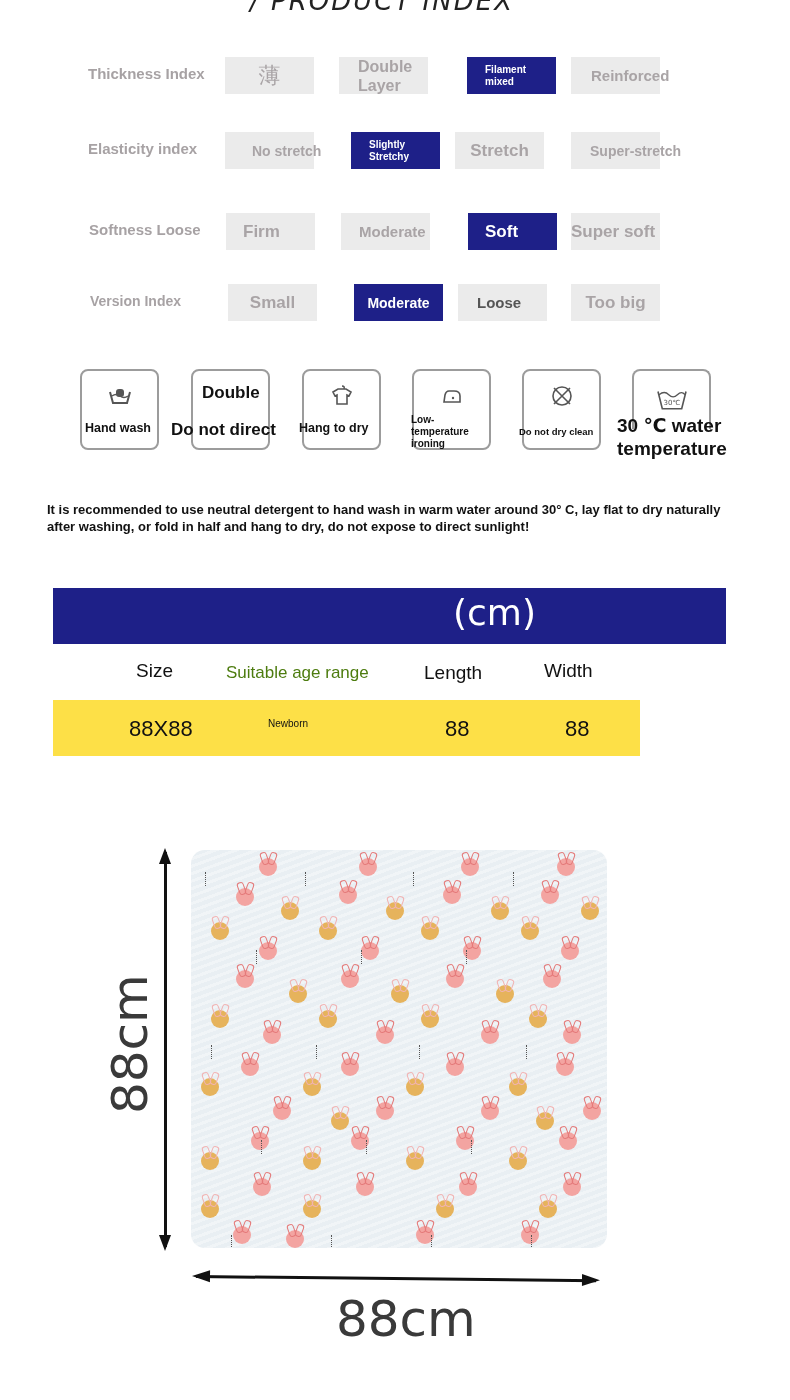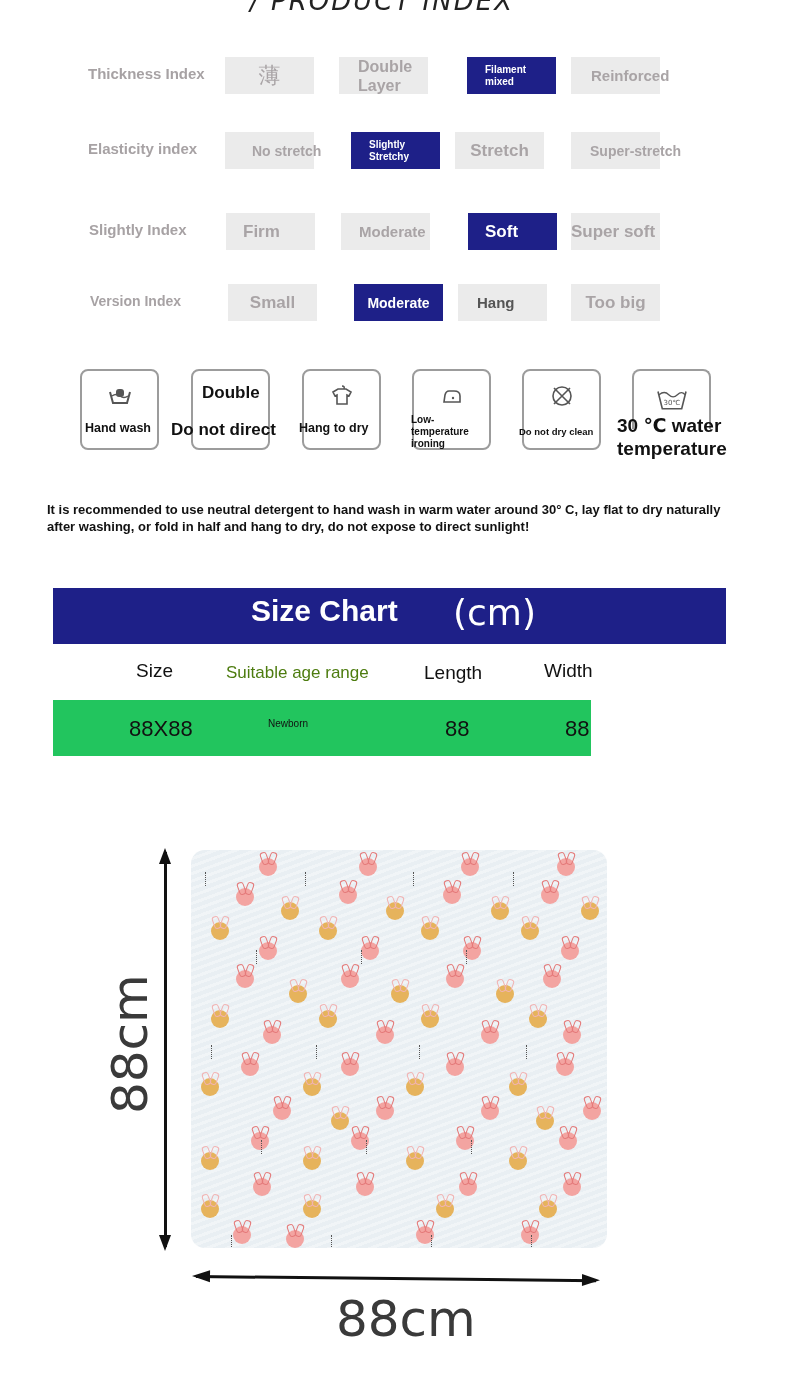--- a/index.html
+++ b/index.html
@@ -45,21 +45,21 @@
     
     .chart-head {
       position: absolute; left: 53px; top: 588px; width: 673px; height: 56px;
       background: #1e2088; color: #fff;
     }
     .chart-title { position: absolute; left: 198px; top: 6px; font-size: 30px; font-weight: bold; }
     .chart-unit { position: absolute; left: 400px; top: 4px; font-size: 36px; font-family: "DejaVu Sans", sans-serif; }
     .col-head { position: absolute; top: 660px; font-size: 19px; font-weight: normal; color: #111; white-space: nowrap; }
     .col-head.alt { font-size: 17px; color: #4d7c0f; top: 663px; }
     .chart-row {
-      position: absolute; left: 53px; top: 700px; width: 538px; height: 56px; background: #22c55e;
+      position: absolute; left: 53px; top: 700px; width: 587px; height: 56px; background: #fde047;
     }
     .cell { position: absolute; top: 16px; font-size: 22px; color: #111; white-space: nowrap; }
     .cell.sm { font-size: 10px; font-weight: normal; top: 18px; }
 
     
     .mat {
       position: absolute; left: 191px; top: 850px; width: 416px; height: 398px;
       border-radius: 14px; background-color: #e9eff3; overflow: hidden;
       background-image: repeating-linear-gradient(160deg, rgba(255,255,255,0.35) 0 3px, rgba(0,0,0,0) 3px 7px);
     }
@@ -119,32 +119,32 @@
   <div class="idx-label" style="top:8px">Elasticity index</div>
   <div class="idx-cell" style="left:225px;font-size:14px;justify-content:flex-start;padding-left:27px;">No stretch</div>
   <div class="idx-cell active small" style="left:339px;">
     <span><span>Slightly</span><br><span>Stretchy</span></span>
   </div>
   <div class="idx-cell" style="left:455px;font-size:17px;">Stretch</div>
   <div class="idx-cell" style="left:571px;font-size:14px;justify-content:flex-start;padding-left:19px;">Super-stretch</div>
 </div>
 
 <div class="idx-row" style="top:213px">
-  <div class="idx-label" style="top:8px;left:89px;">Slightly Index</div>
+  <div class="idx-label" style="top:8px;left:89px;">Softness Loose</div>
   <div class="idx-cell" style="left:226px;font-size:17px;justify-content:flex-start;padding-left:17px;">Firm</div>
   <div class="idx-cell" style="left:341px;font-size:15px;justify-content:flex-start;padding-left:18px;">Moderate</div>
   <div class="idx-cell active" style="left:456px;font-size:17px;justify-content:flex-start;padding-left:17px;">Soft</div>
   <div class="idx-cell" style="left:571px;font-size:17px;justify-content:flex-start;">Super soft</div>
 </div>
 
 <div class="idx-row" style="top:284px">
   <div class="idx-label" style="top:9px;left:90px;font-size:14px;">Version Index</div>
   <div class="idx-cell" style="left:228px;font-size:17px;">Small</div>
   <div class="idx-cell active" style="left:342px;font-size:14px;">Moderate</div>
-  <div class="idx-cell dark" style="left:458px;font-size:15px;justify-content:flex-start;padding-left:19px;">Hang</div>
+  <div class="idx-cell dark" style="left:458px;font-size:15px;justify-content:flex-start;padding-left:19px;">Loose</div>
   <div class="idx-cell" style="left:571px;font-size:17px;">Too big</div>
 </div>
 
 <div class="care" style="left:80px">
   <svg class="ico" viewBox="0 0 26 26">
     <path d="M3 9 L6 20 L20 20 L23 9" fill="none" stroke="#555" stroke-width="2"></path>
     <path d="M5 13 Q9 10 13 13 Q17 16 21 13" fill="none" stroke="#555" stroke-width="1.5"></path>
     <rect x="9" y="6" width="8" height="8" rx="3" fill="#555"></rect>
   </svg>
 </div>
@@ -190,21 +190,20 @@
   </svg>
 </div>
 <div class="care-label" style="left:617px;top:414px;font-size:19px;line-height:23px;">
   <span>30 ℃ water</span><br>
   <span>temperature</span>
 </div>
 
 <div class="note">It is recommended to use neutral detergent to hand wash in warm water around 30° C, lay flat to dry naturally after washing, or fold in half and hang to dry, do not expose to direct sunlight!</div>
 
 <div class="chart-head">
-  <span class="chart-title">Size Chart</span>
   <span class="chart-unit">(cm)</span>
 </div>
 <div class="col-head" style="left:136px">Size</div>
 <div class="col-head alt" style="left:226px">Suitable age range</div>
 <div class="col-head" style="left:424px;top:662px;">Length</div>
 <div class="col-head" style="left:544px">Width</div>
 
 <div class="chart-row">
   <span class="cell" style="left:76px">88X88</span>
   <span class="cell sm" style="left:215px">Newborn</span>

